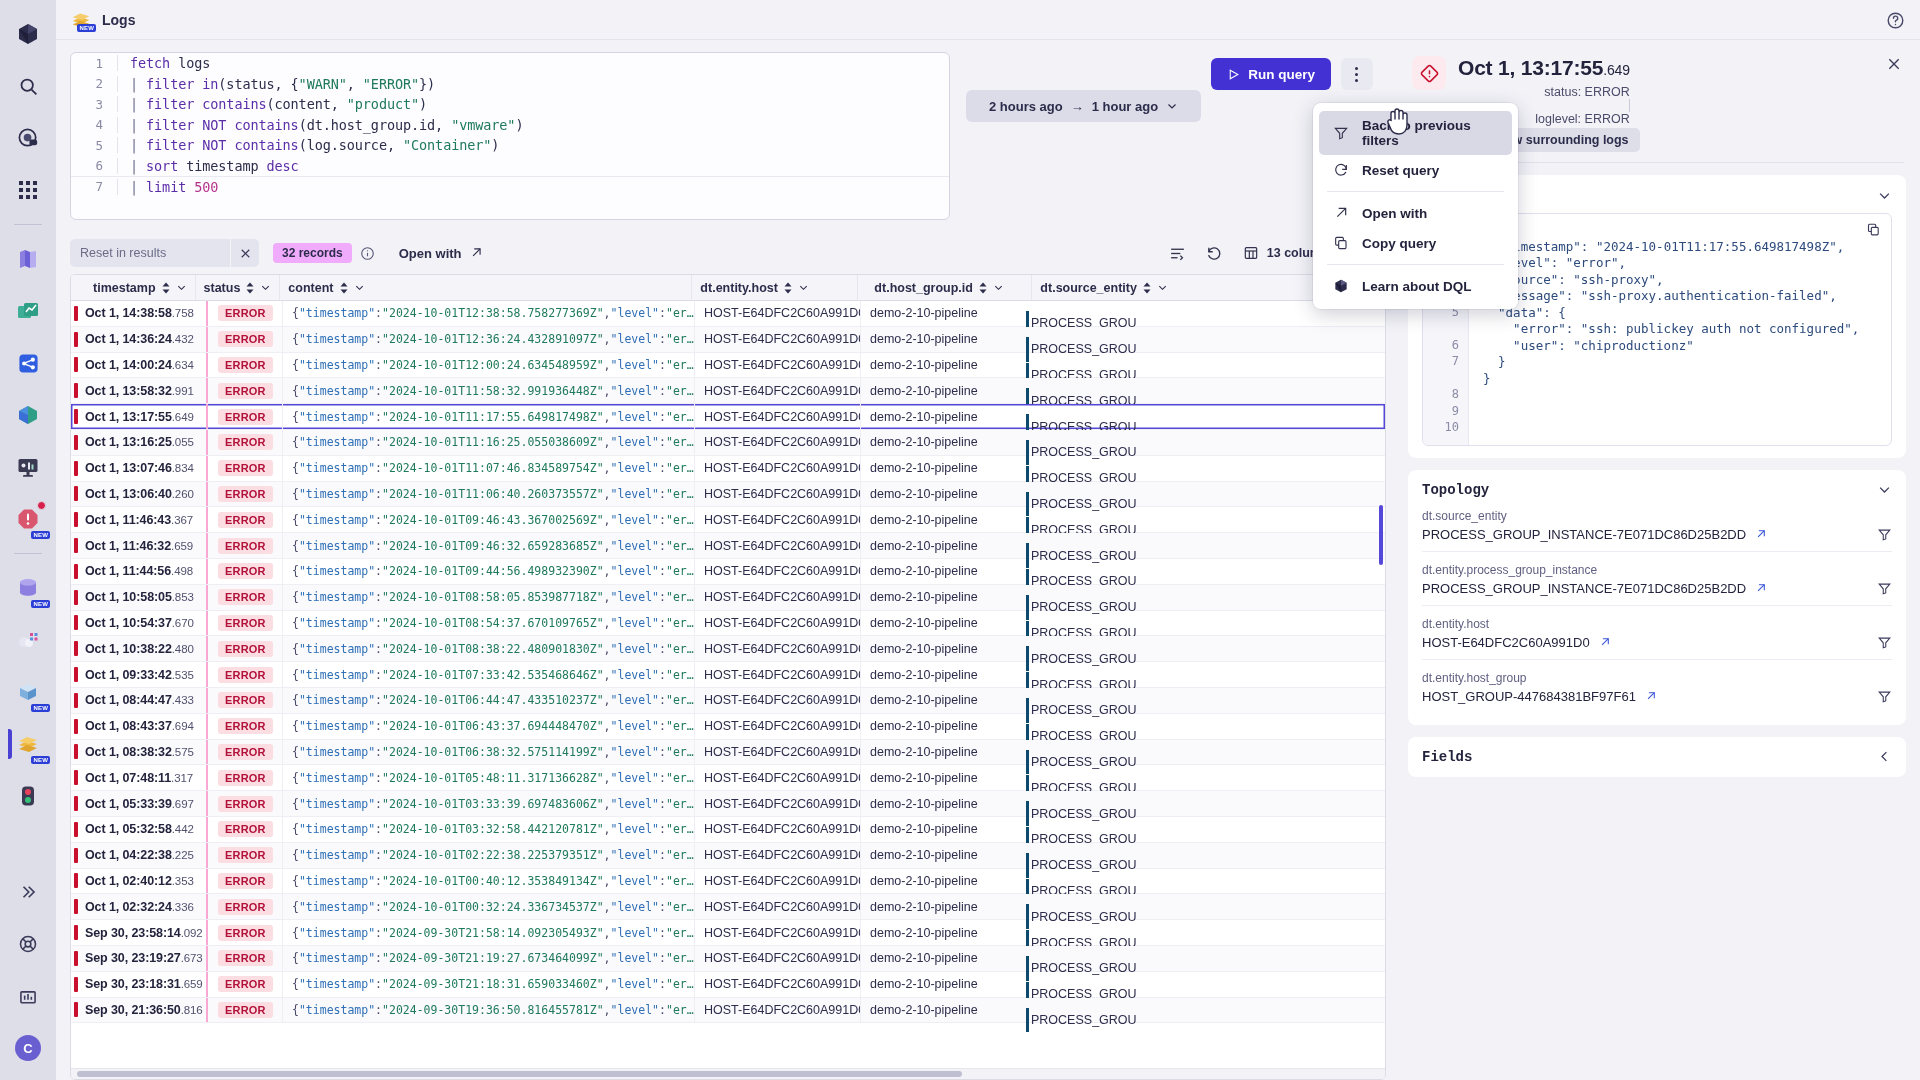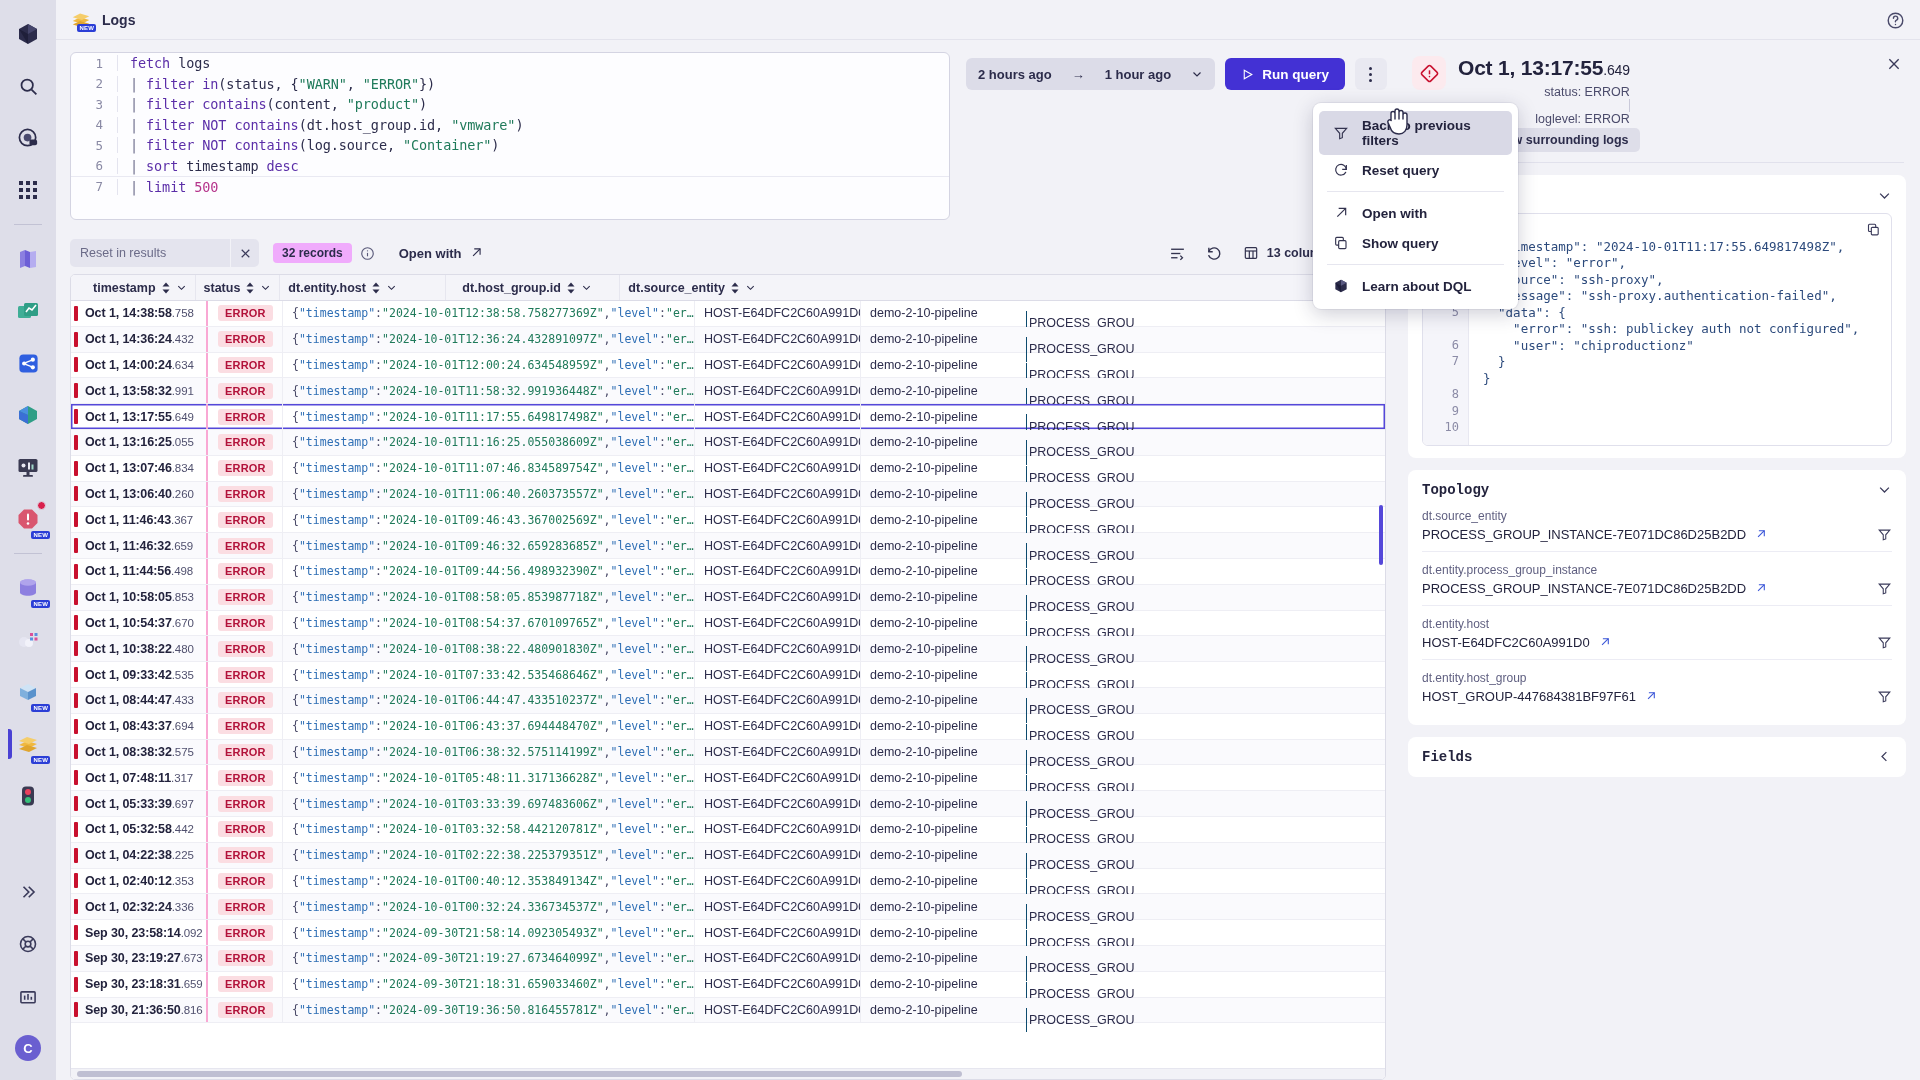--- a/index.html
+++ b/index.html
@@ -92,25 +92,26 @@
   }
   .cd { padding-left: 12px; white-space: pre; letter-spacing: -0.1px; }
   .gut { border-left: 1px solid #e4e4ef; padding-left: 12px; }
   .k-kw  { color: #5b2ea8; }
   .k-str { color: #1f7a5a; }
   .k-num { color: #b5348b; }
   .k-pipe{ color: #6d6d8c; }
 
   .toolbar-area { display: flex; align-items: flex-start; gap: 10px; padding-top: 6px; }
   .timepicker {
-    display: flex; align-items: center; gap: 20px;
+    display: flex; align-items: center; gap: 8px;
     background: #dcdce8; border-radius: 6px;
-    padding: 0 12px; height: 32px;
+    padding: 0 23px; height: 32px;
     font-size: 13px; font-weight: 600; color: #2c2c4b; cursor: pointer;
     white-space: nowrap;
+    margin-top: 32px;
   }
   .run-btn {
     display: flex; align-items: center; gap: 8px;
     background: #4331d4; color: #fff;
     border-radius: 6px; height: 32px; padding: 0 16px;
     font-size: 13.5px; font-weight: 700; cursor: pointer;
     white-space: nowrap;
   }
   .kebab {
     width: 32px; height: 32px; border-radius: 6px;
@@ -183,21 +184,21 @@
     flex: 0 0 412px; border-left: 1px solid #eeeef4; height:100%;
     display:flex; align-items:center; padding-left:9px;
     font-family: "DejaVu Sans Mono", monospace; font-size: 11.5px;
     overflow:hidden; white-space:nowrap;
   }
   .c-content .jb { color: #4a4a68; }
   .c-content .jk { color: #2f6fb5; }
   .c-content .jv { color: #1f7a5a; }
   .c-host { flex: 0 0 166px; border-left: 1px solid #eeeef4; height:100%; display:flex;align-items:center;padding-left:9px; white-space:nowrap; overflow:hidden;}
   .c-hg { flex: 0 0 166px; border-left: 1px solid #eeeef4; height:100%; display:flex;align-items:center;padding-left:9px; white-space:nowrap; overflow:hidden;}
-  .c-se { flex: 1 1 auto; border-left: 1px solid #0c4a6e; height:100%; display:flex;align-items:center;padding-left:2px; white-space:nowrap; overflow:hidden;margin-top:20px;}
+  .c-se { flex: 1 1 auto; border-left: 3px solid #0c4a6e; height:100%; display:flex;align-items:center;padding-left:2px; white-space:nowrap; overflow:hidden;margin-top:20px;}
   .hscroll {
     height: 11px; background: #f2f2f7; border-top: 1px solid #e6e6ef;
     display: flex; align-items: center; padding: 0 6px; flex: 0 0 11px;
   }
   .hscroll .thumb { height: 6px; border-radius: 3px; background: #bfbfd2; width: 68%; }
   .vscroll {
     position: absolute; right: 2px; top: 230px; width: 4px; height: 60px;
     border-radius: 2px; background: #5548d9;
   }
 
@@ -605,20 +606,30 @@
                 <svg width="10" height="12" viewBox="0 0 10 12">
                   <polygon points="5,0.5 8.5,4.5 1.5,4.5" fill="#2c2c4b"></polygon>
                   <polygon points="5,11.5 8.5,7.5 1.5,7.5" fill="#2c2c4b"></polygon>
                 </svg>
                 <svg width="11" height="11" viewBox="0 0 24 24" fill="none" stroke="#2c2c4b" stroke-width="2.4">
                   <polyline points="5,9 12,16 19,9"></polyline>
                 </svg>
               </div>
               <div class="th" style="flex: 0 0 76px;">
                 <span class="lbl">status</span>
+                <svg width="10" height="12" viewBox="0 0 10 12">
+                  <polygon points="5,0.5 8.5,4.5 1.5,4.5" fill="#2c2c4b"></polygon>
+                  <polygon points="5,11.5 8.5,7.5 1.5,7.5" fill="#2c2c4b"></polygon>
+                </svg>
+                <svg width="11" height="11" viewBox="0 0 24 24" fill="none" stroke="#2c2c4b" stroke-width="2.4">
+                  <polyline points="5,9 12,16 19,9"></polyline>
+                </svg>
+              </div>
+              <div class="th" style="flex: 0 0 412px;">
+                <span class="lbl">content</span>
                 <svg width="10" height="12" viewBox="0 0 10 12">
                   <polygon points="5,0.5 8.5,4.5 1.5,4.5" fill="#2c2c4b"></polygon>
                   <polygon points="5,11.5 8.5,7.5 1.5,7.5" fill="#2c2c4b"></polygon>
                 </svg>
                 <svg width="11" height="11" viewBox="0 0 24 24" fill="none" stroke="#2c2c4b" stroke-width="2.4">
                   <polyline points="5,9 12,16 19,9"></polyline>
                 </svg>
               </div>
               <div class="th" style="flex: 0 0 166px;">
                 <span class="lbl">dt.entity.host</span>
@@ -1412,21 +1423,21 @@
         </span>
         <span>Open with</span>
       </div>
       <div class="ctx-item">
         <span class="ctx-ico">
           <svg width="16" height="16" viewBox="0 0 24 24">
             <rect x="8.5" y="8.5" width="11" height="12" rx="1.6" fill="none" stroke="#33334f" stroke-width="1.7"></rect>
             <path d="M15.5 8.5 V5.2 A1.6 1.6 0 0 0 13.9 3.6 H5.6 A1.6 1.6 0 0 0 4 5.2 V13.5 A1.6 1.6 0 0 0 5.6 15.1 H8.5" fill="none" stroke="#33334f" stroke-width="1.7"></path>
           </svg>
         </span>
-        <span>Show query</span>
+        <span>Copy query</span>
       </div>
       <div class="ctx-sep"></div>
       <div class="ctx-item">
         <span class="ctx-ico">
           <svg width="16" height="16" viewBox="0 0 24 24">
             <path d="M12 2.5 L20.5 7 L20.5 17 L12 21.5 L3.5 17 L3.5 7 Z" fill="#2c2c4b"></path>
             <path d="M12 2.5 L20.5 7 L12 11.5 Z" fill="#5a5a82"></path>
             <path d="M3.5 7 L12 11.5 L12 21.5 Z" fill="#1c1c38"></path>
           </svg>
         </span>

